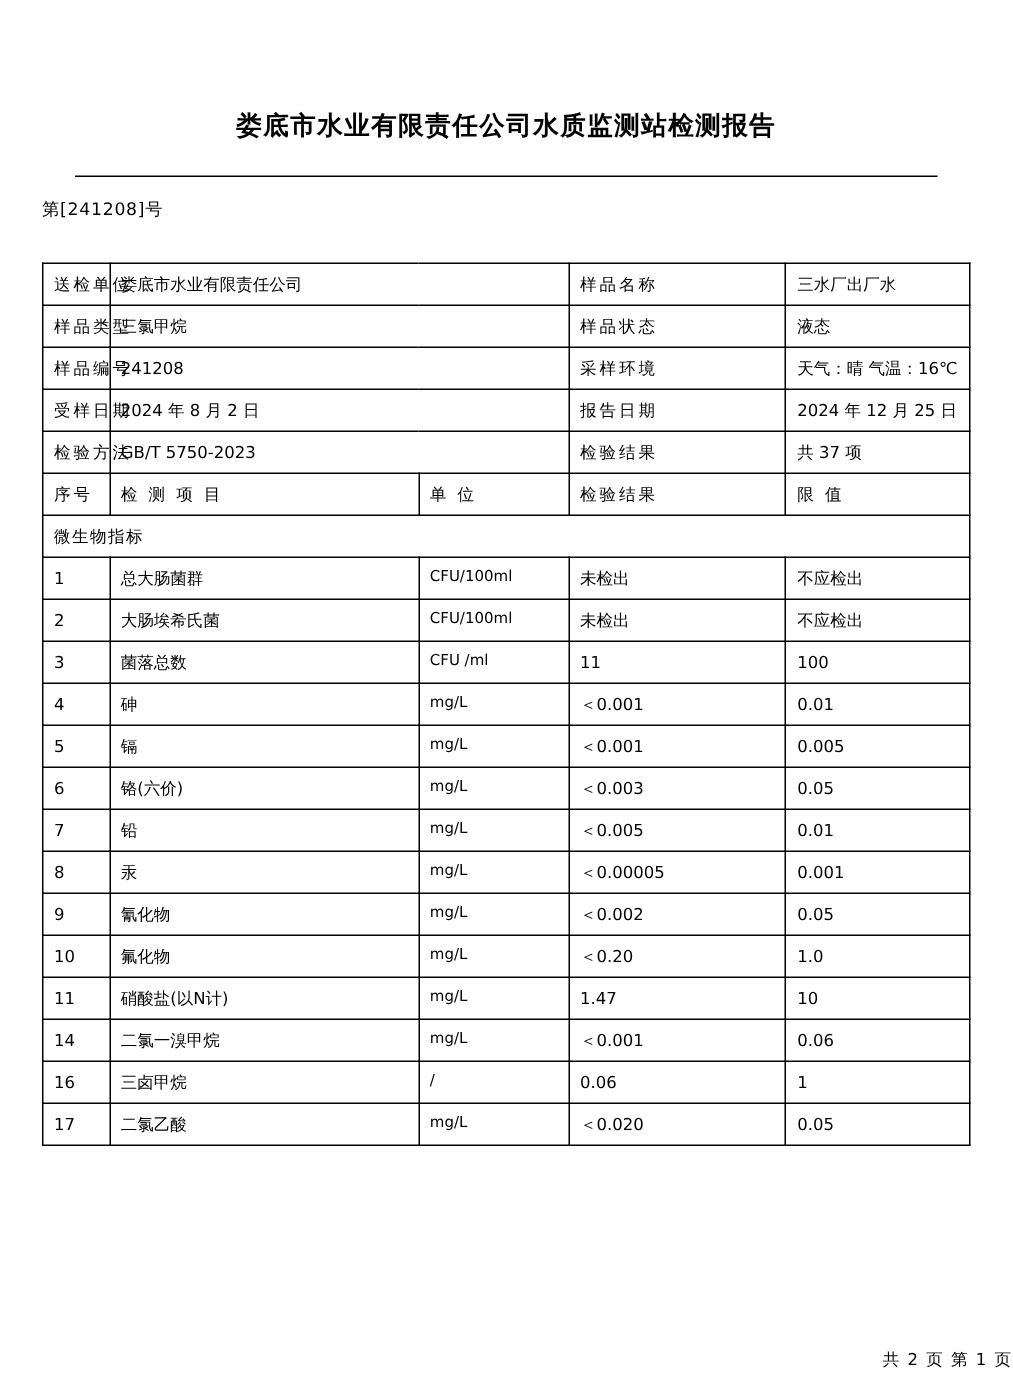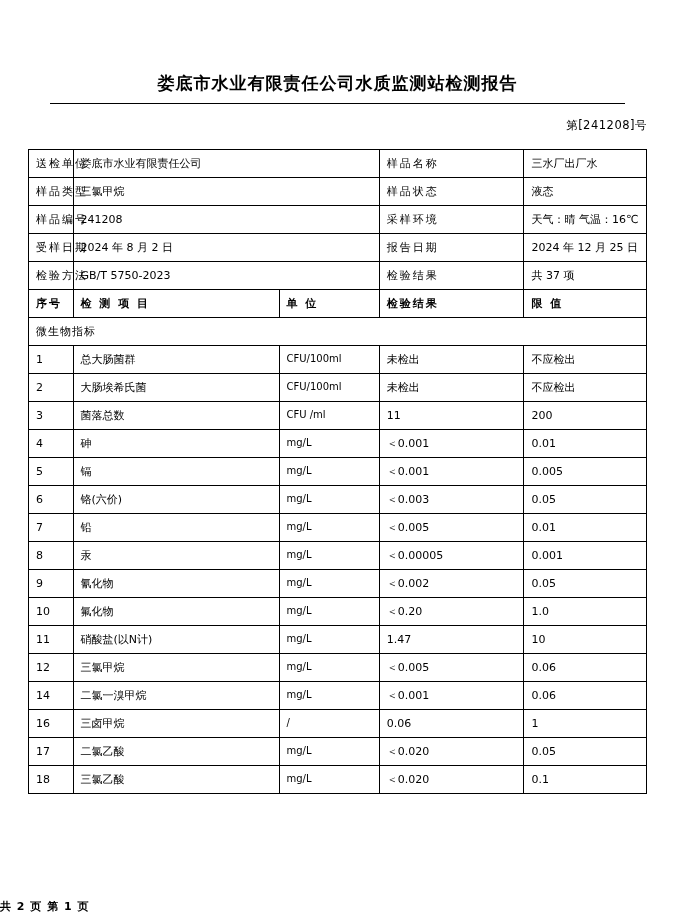--- a/index.html
+++ b/index.html
@@ -21,29 +21,29 @@
     box-sizing: border-box;
     padding: 0 28px;
     position: relative;
   }
   .doc-title {
     text-align: center;
     font-size: 17px;
     font-weight: bold;
     letter-spacing: 1px;
     padding-top: 72px;
-    padding-bottom: 8px;
+    padding-bottom: 22px;
     border-bottom: 1.5px solid #000;
     margin: 0 22px 0 22px;
   }
   .doc-subtitle {
-    text-align: right;
+    text-align: left;
     font-size: 11.5px;
     margin-top: 14px;
-    margin-bottom: 16px;
+    margin-bottom: 28px;
     letter-spacing: 0.5px;
   }
   table.report {
     width: 100%;
     border-collapse: collapse;
     table-layout: fixed;
     font-size: 11px;
   }
   table.report td {
     border: 1px solid #000;
@@ -52,37 +52,35 @@
     vertical-align: middle;
     line-height: 1.25;
     word-break: break-all;
   }
   .lbl {
     letter-spacing: 2px;
     white-space: nowrap;
   }
   .hdr td {
     letter-spacing: 2px;
-    font-weight: bold;
   }
   .section td {
     letter-spacing: 1px;
   }
   .num {
     text-align: left;
   }
   .footer {
     position: absolute;
     left: 0;
     right: 0;
     bottom: 10px;
-    text-align: left;
+    text-align: right;
     font-size: 11px;
     letter-spacing: 1px;
-    font-weight: bold;
   }
   .c-seq { width: 40px; }
   .c-item { width: 185px; }
   .c-unit { width: 90px; }
   .c-res { width: 130px; }
   .c-lim { width: 110px; }
   .info-l1 { width: 80px; }
   .small-unit { font-size: 10px; }
   .tiny { font-size: 9px; }
 </style>
@@ -159,21 +157,21 @@
         <td>大肠埃希氏菌</td>
         <td class="small-unit">CFU/100ml</td>
         <td>未检出</td>
         <td>不应检出</td>
       </tr>
       <tr>
         <td class="num">3</td>
         <td>菌落总数</td>
         <td class="small-unit">CFU /ml</td>
         <td>11</td>
-        <td>200</td>
+        <td>100</td>
       </tr>
 
 
       <tr>
         <td class="num">4</td>
         <td>砷</td>
         <td class="small-unit">mg/L</td>
         <td>＜0.001</td>
         <td>0.01</td>
       </tr>
@@ -218,27 +216,20 @@
         <td class="small-unit">mg/L</td>
         <td>＜0.20</td>
         <td>1.0</td>
       </tr>
       <tr>
         <td class="num">11</td>
         <td>硝酸盐(以N计)</td>
         <td class="small-unit">mg/L</td>
         <td>1.47</td>
         <td>10</td>
-      </tr>
-      <tr>
-        <td class="num">12</td>
-        <td>三氯甲烷</td>
-        <td class="small-unit">mg/L</td>
-        <td>＜0.005</td>
-        <td>0.06</td>
       </tr>
       <tr>
         <td class="num">14</td>
         <td>二氯一溴甲烷</td>
         <td class="small-unit">mg/L</td>
         <td>＜0.001</td>
         <td>0.06</td>
       </tr>
       <tr>
         <td class="num">16</td>
@@ -247,24 +238,17 @@
         <td>0.06</td>
         <td>1</td>
       </tr>
       <tr>
         <td class="num">17</td>
         <td>二氯乙酸</td>
         <td class="small-unit">mg/L</td>
         <td>＜0.020</td>
         <td>0.05</td>
       </tr>
-      <tr>
-        <td class="num">18</td>
-        <td>三氯乙酸</td>
-        <td class="small-unit">mg/L</td>
-        <td>＜0.020</td>
-        <td>0.1</td>
-      </tr>
     </tbody>
   </table>
 
   <div class="footer">共 2 页  第 1 页</div>
 </div>
 
 </body></html>

